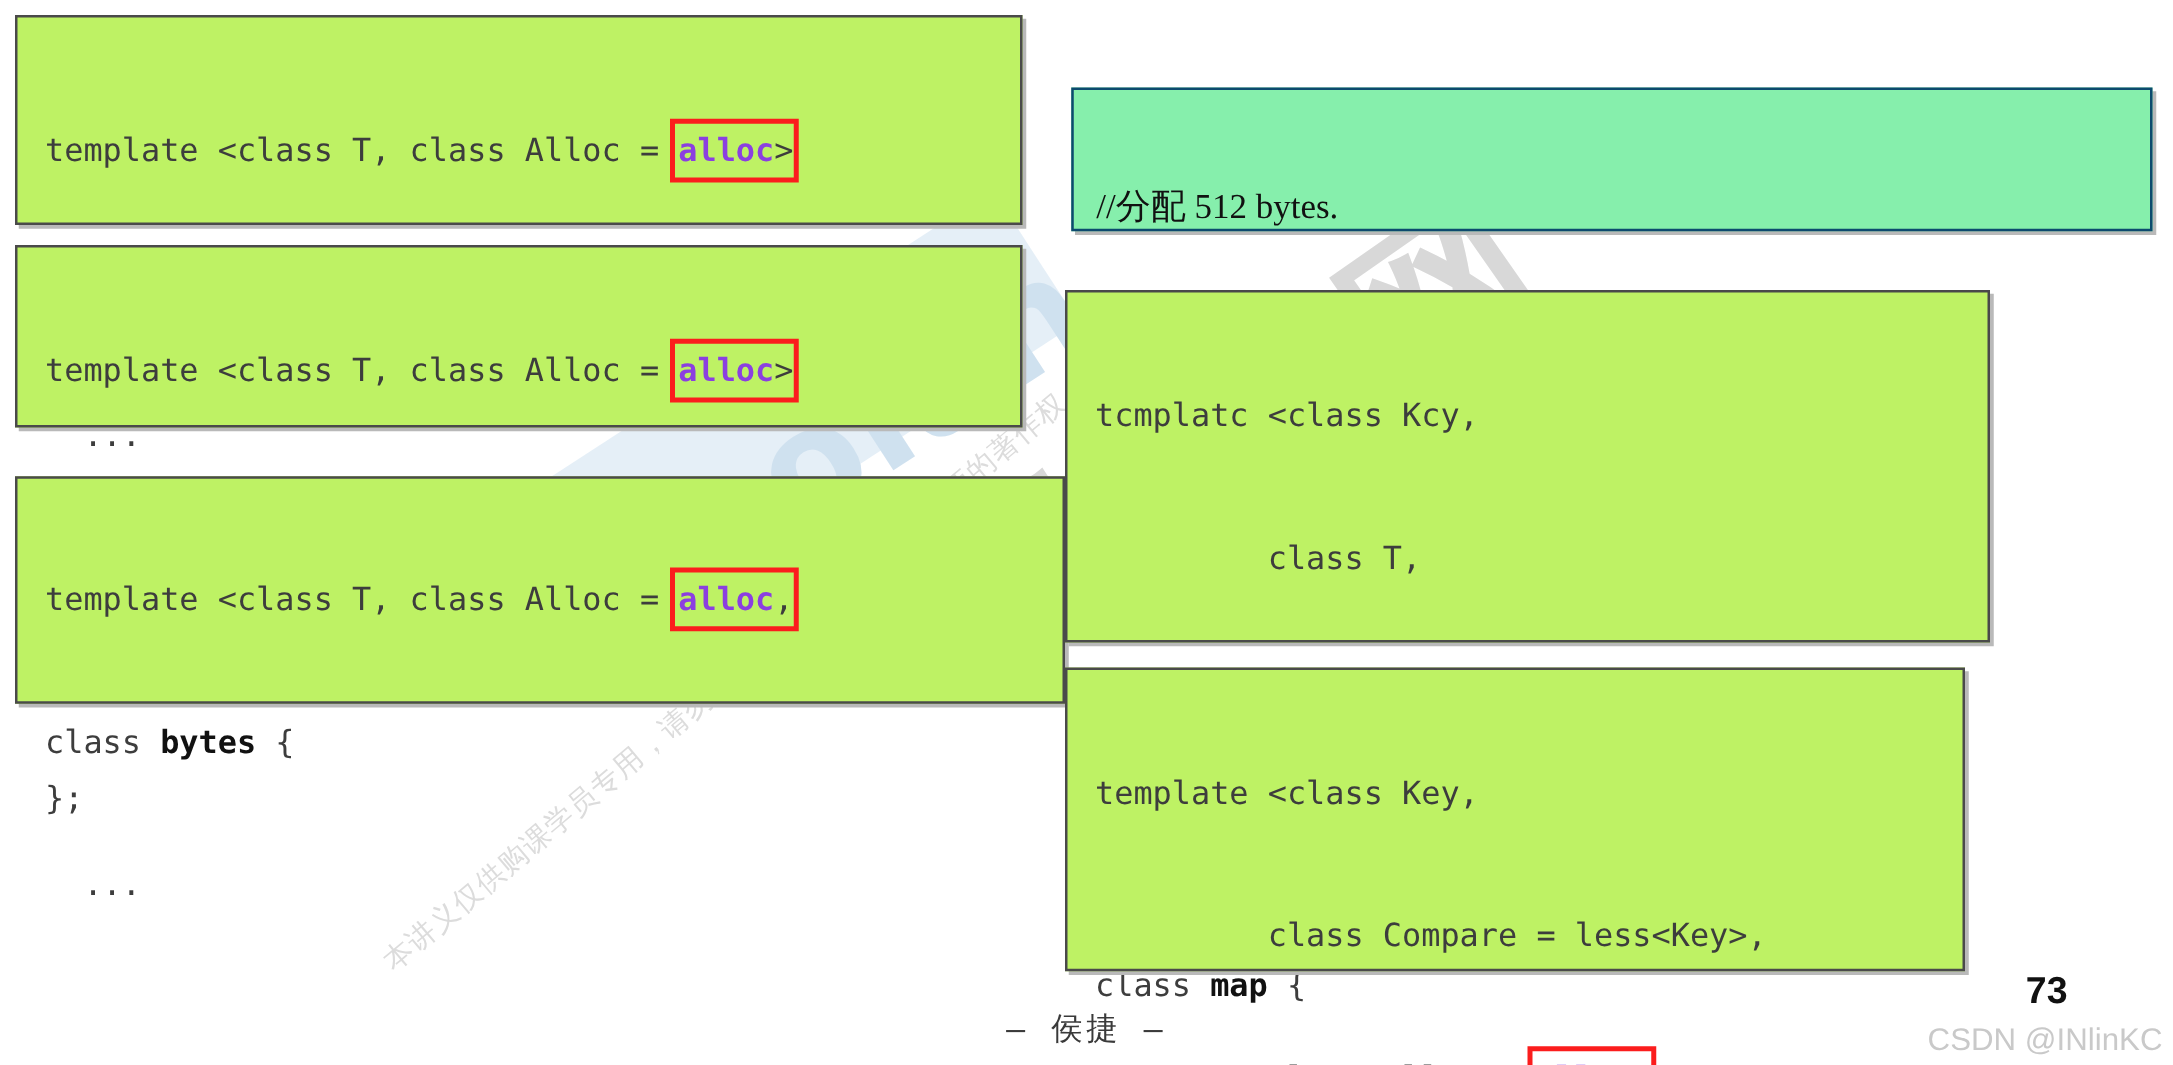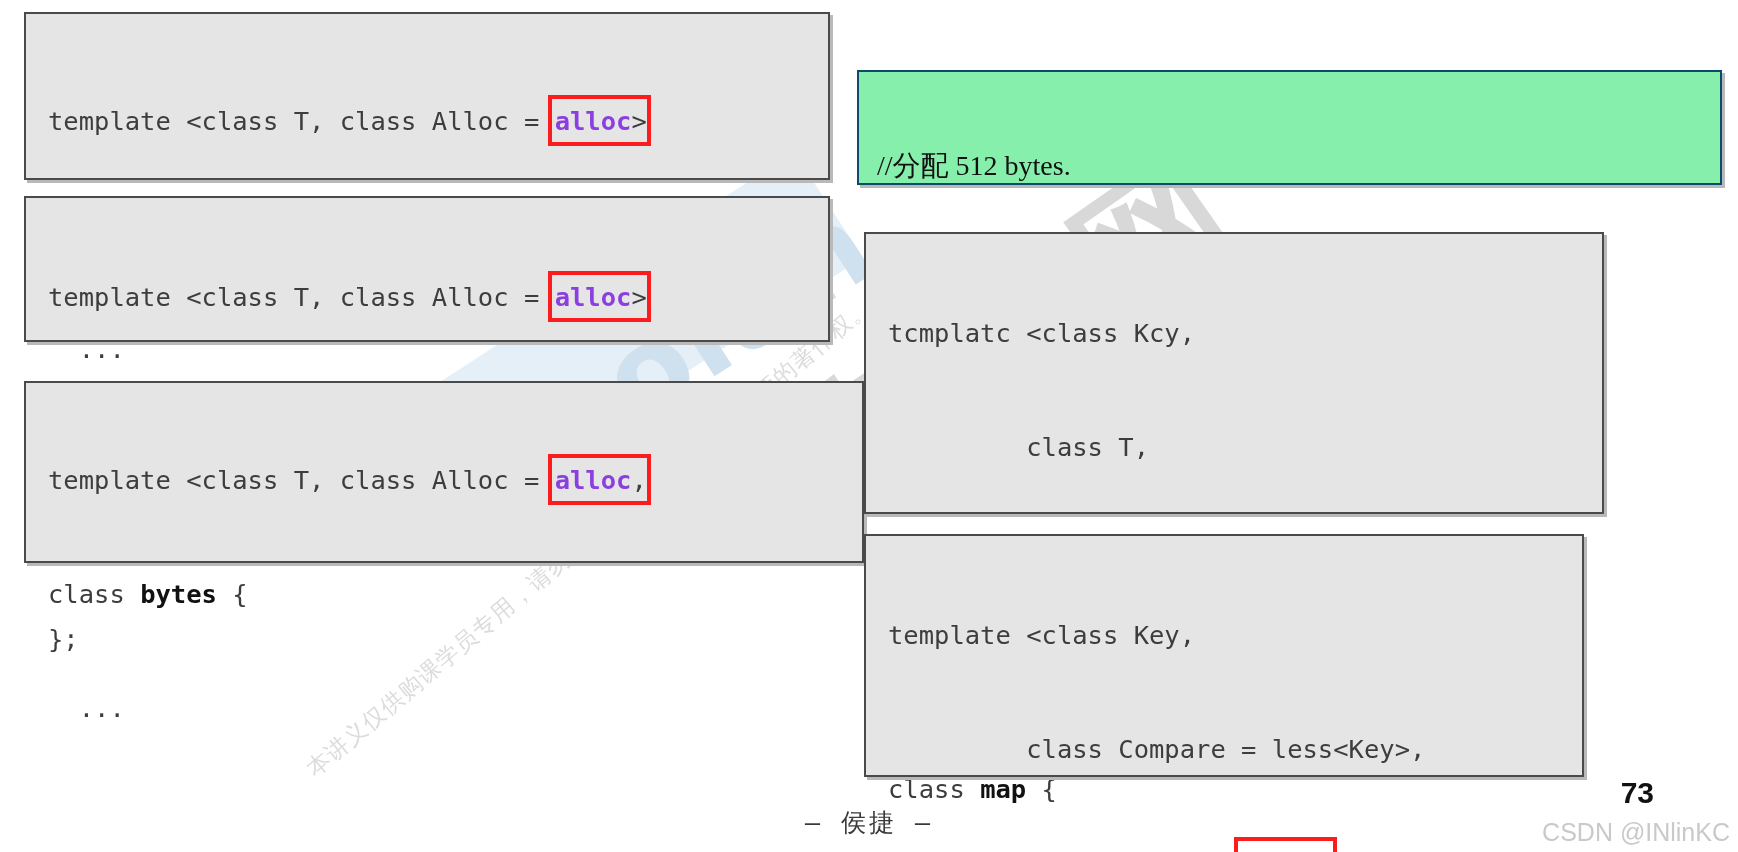--- a/index.html
+++ b/index.html
@@ -69,25 +69,24 @@
     font-size: 23px;
     color: #dcdcdc;
     white-space: nowrap;
     letter-spacing: 1px;
   }
 
   
   .codebox {
     position: absolute;
     box-sizing: border-box;
-    background: #e5e5e5;
+    background: #bef264;
     border: 2px solid #4a4a4a;
     box-shadow: 3px 3px 0 0 #b9b9b9;
     z-index: 2;
-    margin-left: 12px;
   }
   .codebox .code {
     font-family: "DejaVu Sans Mono", "Liberation Mono", monospace;
     font-size: 25.5px;
     line-height: 38px;
     color: #3d3d3d;
     white-space: pre;
   }
   .b { font-weight: 700; color: #111111; }
   .alloc {

